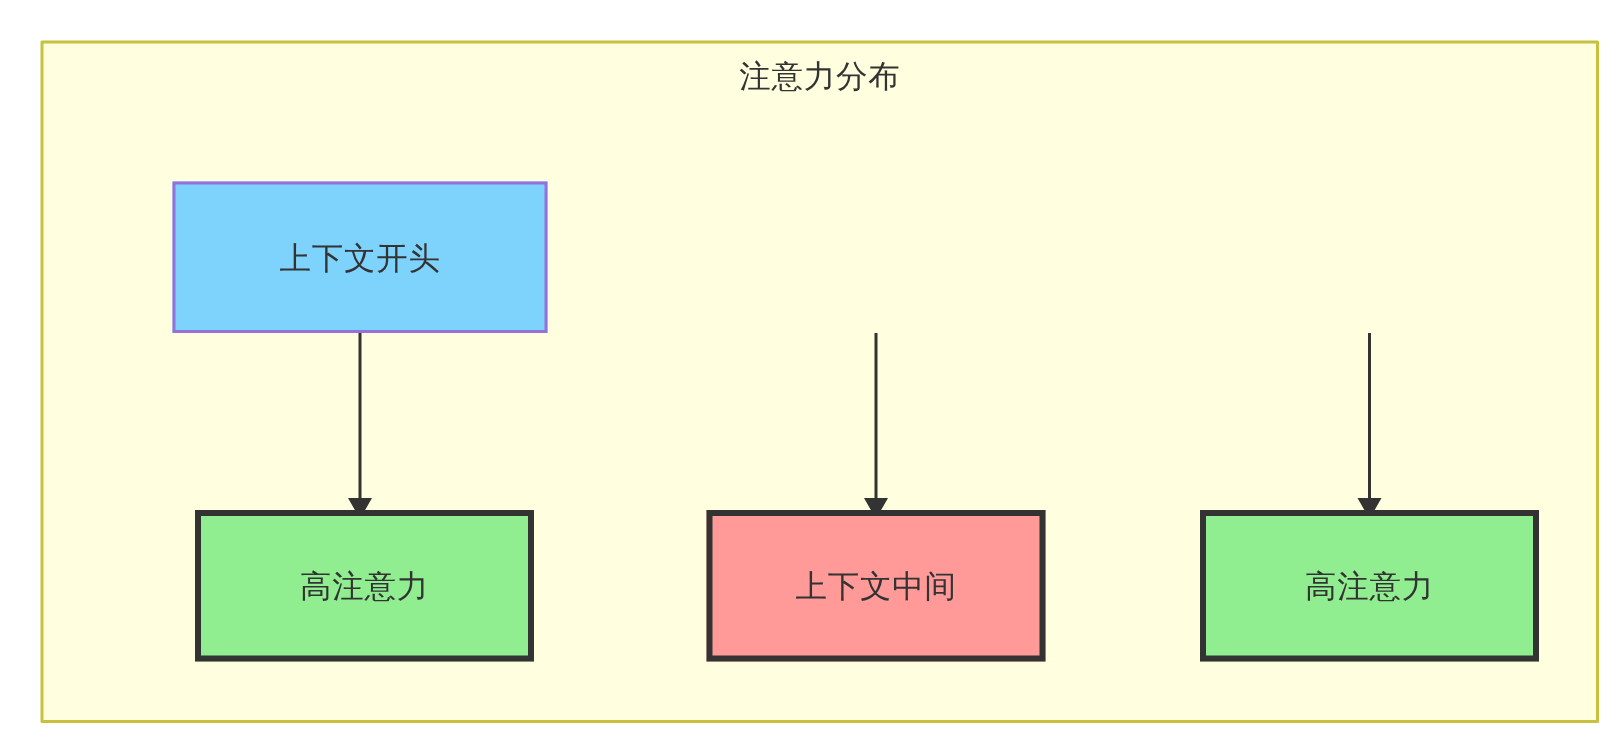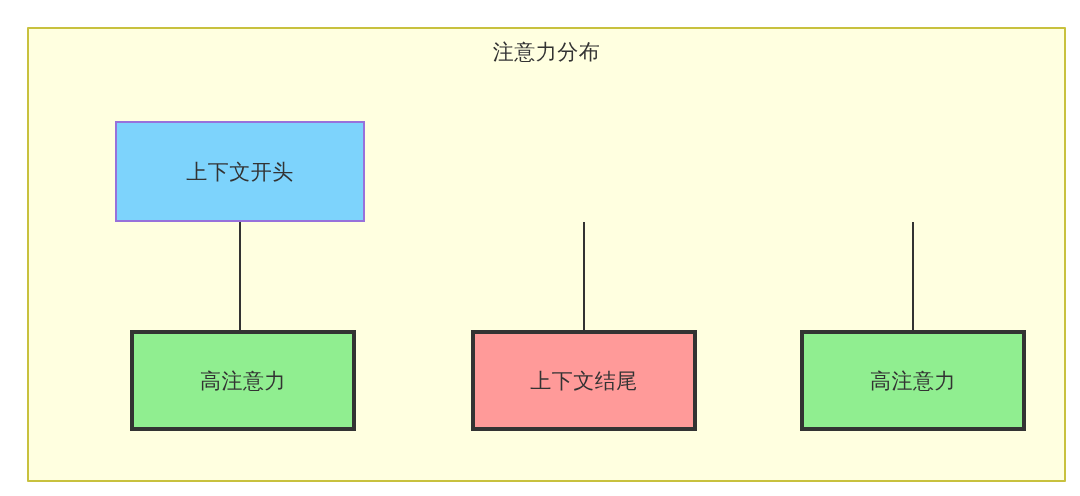--- a/index.html
+++ b/index.html
@@ -65,21 +65,21 @@
     height: 101px;
     background: #7dd3fc;
     border: 2px solid #9771db;
     top: 92px;
   }
 
   .node.status {
     width: 226px;
     height: 101px;
     border: 4px solid #333333;
-    top: 301px;
+    top: 311px;
   }
 
   .node.status.high {
     background: #90ee90;
   }
 
   .node.status.low {
     background: #ff9a99;
   }
 
@@ -126,21 +126,21 @@
       <span>高注意力</span>
     </div>
 
 
     <svg class="arrow col-2" viewBox="0 0 18 124">
       <line x1="9" y1="0" x2="9" y2="112" stroke="#333333" stroke-width="2"></line>
       <polygon points="1,110 17,110 9,124" fill="#333333"></polygon>
     </svg>
 
     <div class="node status low col-2">
-      <span>上下文结尾</span>
+      <span>上下文中间</span>
     </div>
 
 
     <svg class="arrow col-3" viewBox="0 0 18 124">
       <line x1="9" y1="0" x2="9" y2="112" stroke="#333333" stroke-width="2"></line>
       <polygon points="1,110 17,110 9,124" fill="#333333"></polygon>
     </svg>
 
     <div class="node status high col-3">
       <span>高注意力</span>

